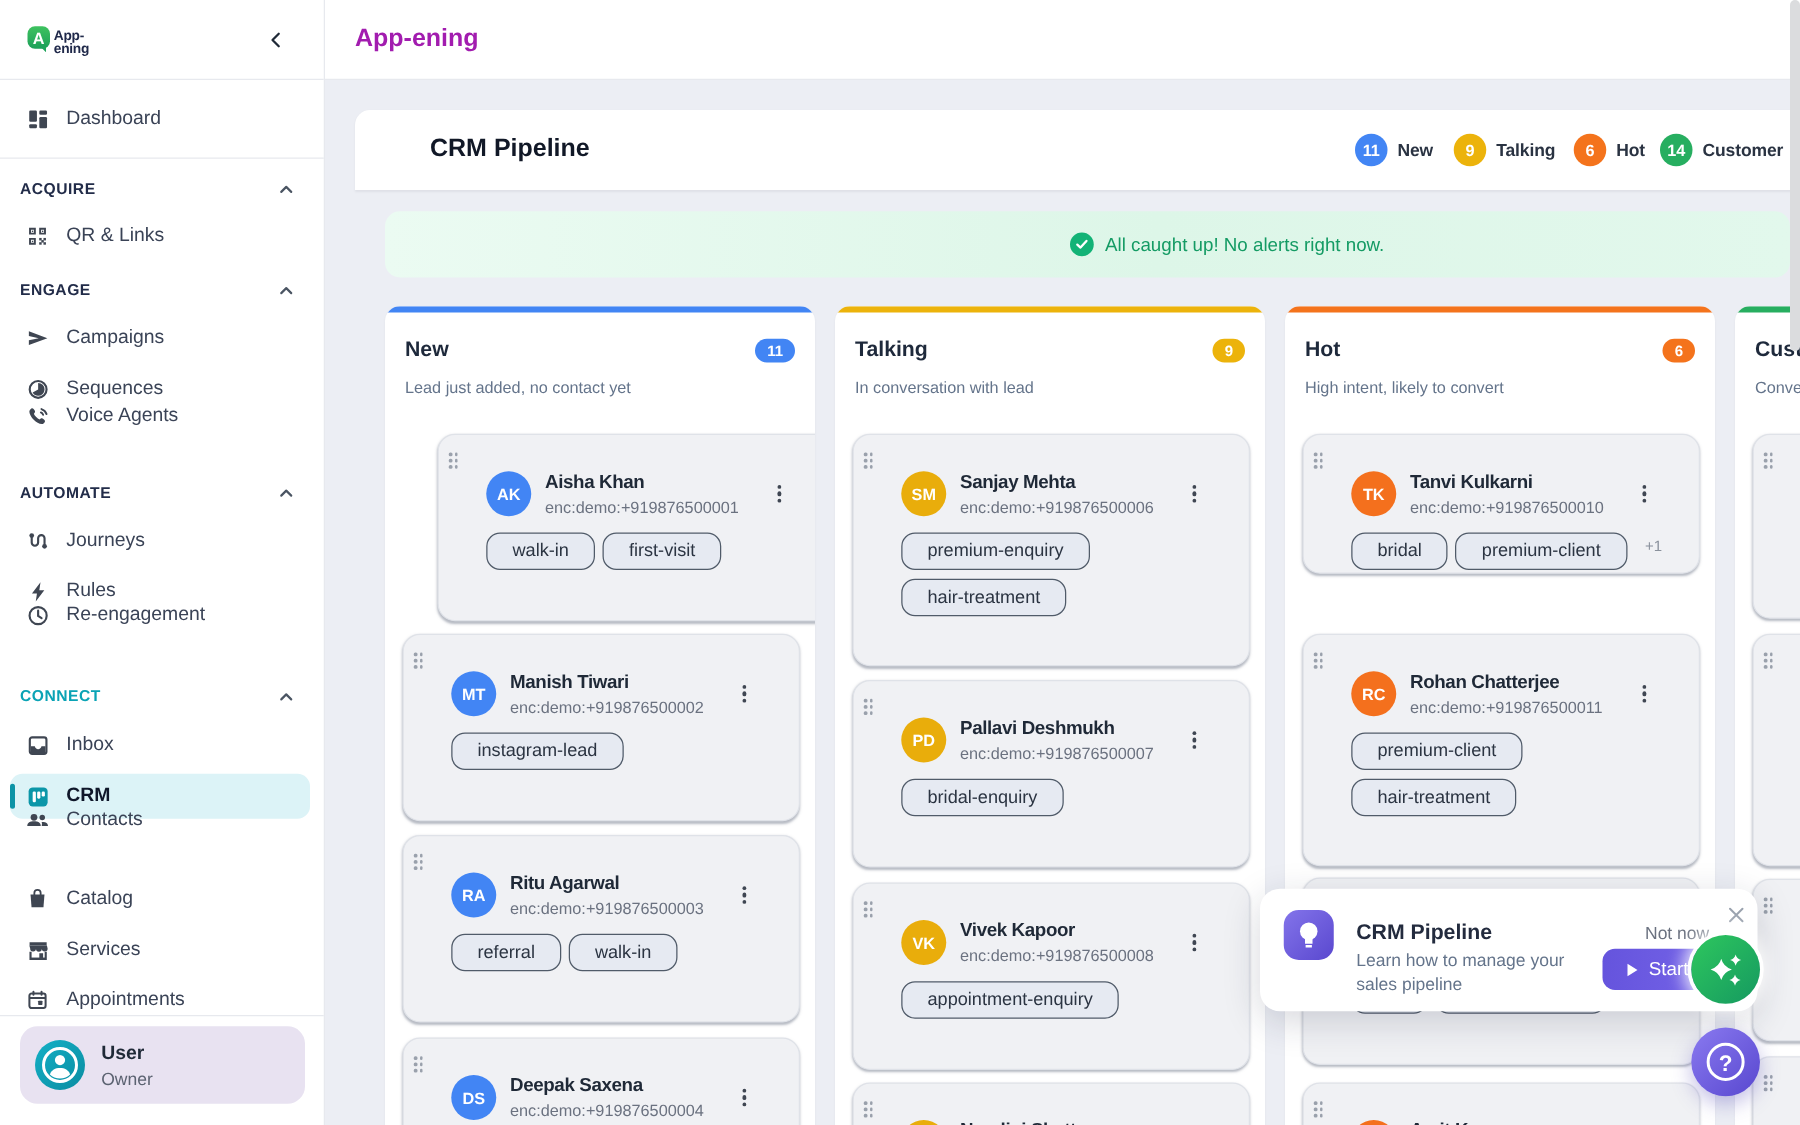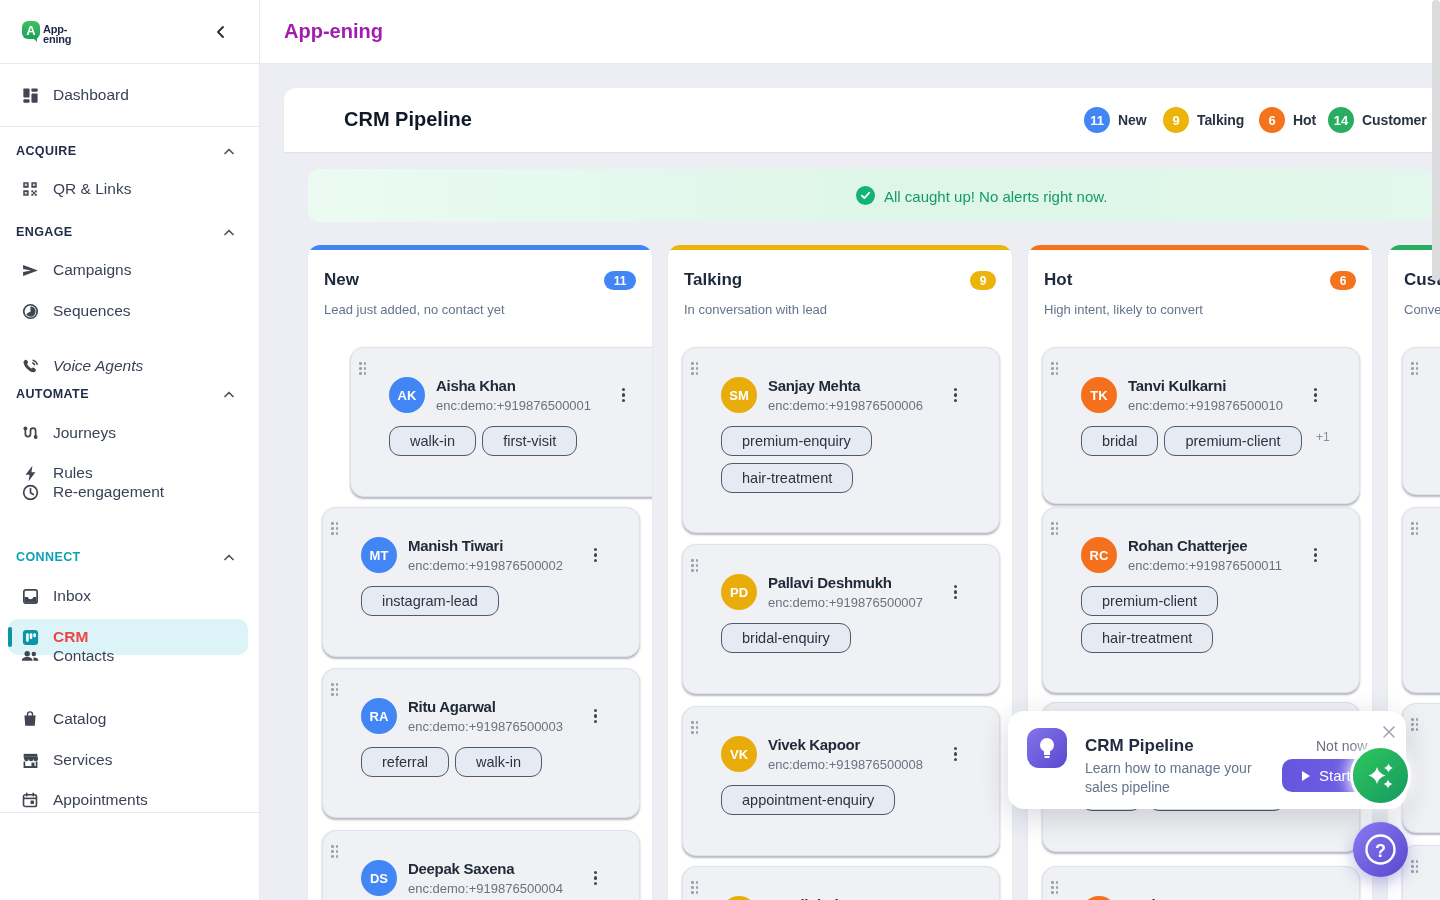--- a/index.html
+++ b/index.html
@@ -287,21 +287,21 @@
       <div class="avatar" style="background:#e9ad0b;">NS</div>
       <div class="cname">Nandini Shetty</div>
 
     </div>
   </div>
     <div class="col" style="left:1028px;">
     <div class="topline" style="background:#f4731c;"></div>
     <h3>Hot</h3>
     <div class="sub">High intent, likely to convert</div>
     <div class="cnt" style="background:#f4731c;">6</div>
-    <div class="card" style="top:102px; height:157px;">
+    <div class="card" style="top:102px; height:112px;">
       <div class="handle">
           <i style="left:0px; top:0px;"></i>
           <i style="left:4.8px; top:0px;"></i>
           <i style="left:0px; top:5.2px;"></i>
           <i style="left:4.8px; top:5.2px;"></i>
           <i style="left:0px; top:10.4px;"></i>
           <i style="left:4.8px; top:10.4px;"></i>
         </div>
       <div class="avatar" style="background:#f4701d;">TK</div>
       <div class="cname">Tanvi Kulkarni</div>
@@ -534,21 +534,21 @@
       </div>
       <div class="mi" style="top:293px;">
         <span class="ico">
           <svg viewBox="0 0 20 20" width="19" height="19">
             <circle cx="10" cy="10" r="7.1" fill="none" stroke="#3f4652" stroke-width="1.8"></circle>
             <path d="M10 10 L10 4.6 A5.4 5.4 0 0 1 10 15.4 A5.4 5.4 0 0 1 5.4 12.7 Z" fill="#3f4652"></path>
           </svg>
         </span>
         <span class="lbl" style="">Sequences</span>
       </div>
-      <div class="mi" style="top:348px;font-style:italic;">
+      <div class="mi" style="top:315px;">
         <span class="ico">
           <svg viewBox="0 0 20 20" width="19" height="19">
             <path d="M5 2.8 C5.8 2.8 7.1 4.3 7.4 5.3 C7.6 6 6.9 6.9 6.4 7.4 C7.1 9.2 9.4 11.5 11.2 12.2 C11.7 11.7 12.6 11 13.3 11.2 C14.3 11.5 15.8 12.8 15.8 13.6 C15.8 14.7 14.1 16.1 13.1 16.1 C8.7 15.8 2.9 10 2.6 5.6 C2.6 4.6 4 2.8 5 2.8 Z" fill="#3f4652"></path>
             <path d="M12.8 3.4 C15 4.1 16.4 5.5 17.1 7.7" fill="none" stroke="#3f4652" stroke-width="1.6" stroke-linecap="round"></path>
             <path d="M12.3 6.3 C13.4 6.7 13.8 7.1 14.2 8.2" fill="none" stroke="#3f4652" stroke-width="1.6" stroke-linecap="round"></path>
           </svg>
         </span>
         <span class="lbl" style="">Voice Agents</span>
       </div>
       <div class="sec" style="top:387px; color:#222c49;">AUTOMATE</div>
@@ -599,21 +599,21 @@
       <div class="active-bar"></div>
       <div class="mi" style="top:619px;">
         <span class="ico">
           <svg viewBox="0 0 20 20" width="19" height="19">
             <rect x="2" y="2" width="16" height="16" rx="3.5" fill="#0b96a8"></rect>
             <rect x="5.4" y="5.5" width="2.7" height="9" rx="1.1" fill="#fff"></rect>
             <rect x="9.2" y="5.5" width="2.7" height="6" rx="1.1" fill="#fff"></rect>
             <rect x="13" y="5.5" width="2.7" height="4.2" rx="1.1" fill="#fff"></rect>
           </svg>
         </span>
-        <span class="lbl" style="color:#ef4444; font-weight:bold;">CRM</span>
+        <span class="lbl" style="color:#0f172a; font-weight:bold;">CRM</span>
       </div>
       <div class="mi" style="top:638px;">
         <span class="ico">
           <svg viewBox="0 0 20 20" width="20" height="20">
             <circle cx="7.2" cy="7.8" r="2.7" fill="#3f4652"></circle>
             <circle cx="13.8" cy="8" r="2.2" fill="#3f4652"></circle>
             <path d="M1.8 14.8 C1.8 12.1 4.1 11 7.2 11 C10.3 11 12.6 12.1 12.6 14.8 Z" fill="#3f4652"></path>
             <path d="M13.4 14.8 L18.4 14.8 C18.4 12.5 16.6 11.5 14.3 11.5 C13.9 11.5 13.5 11.5 13.2 11.6 C13.9 12.4 13.4 13.8 13.4 14.8 Z" fill="#3f4652"></path>
           </svg>
         </span>
@@ -646,15 +646,27 @@
             <rect x="2.8" y="4.2" width="14.4" height="13" rx="2" fill="none" stroke="#3f4652" stroke-width="1.8"></rect>
             <path d="M2.8 8.2 h14.4" stroke="#3f4652" stroke-width="1.8"></path>
             <path d="M6.4 2.6 v2.8 M13.6 2.6 v2.8" stroke="#3f4652" stroke-width="1.8" stroke-linecap="round"></path>
             <rect x="10.6" y="10.6" width="3.8" height="3.8" rx="0.6" fill="#3f4652"></rect>
           </svg>
         </span>
         <span class="lbl" style="">Appointments</span>
       </div>
     </div>
   <div class="side-divider" style="top:812px;"></div>
+  <div id="user-card">
+    <div id="user-avatar">
+      <svg width="40" height="40" viewBox="0 0 40 40">
+        <circle cx="20" cy="20" r="13.2" fill="none" stroke="#fff" stroke-width="2.4"></circle>
+        <circle cx="20" cy="16" r="4.1" fill="#fff"></circle>
+        <path d="M11.9 27.5 C13.2 23.9 16.2 22.4 20 22.4 C23.8 22.4 26.8 23.9 28.1 27.5 C26 29.6 23.2 30.8 20 30.8 C16.8 30.8 14 29.6 11.9 27.5 Z" fill="#fff"></path>
+      </svg>
+    </div>
+    <div id="user-name">User</div>
+    <div id="user-role">Owner</div>
+
+  </div>
 </div>
 
 <div id="sbar"></div>
 
 </body></html>

